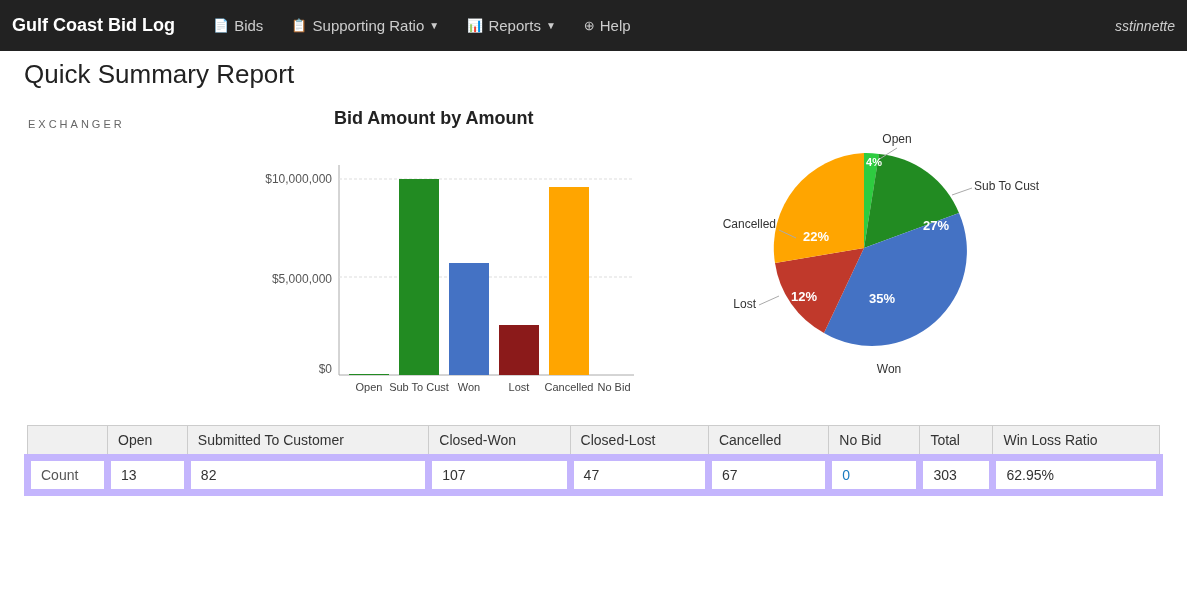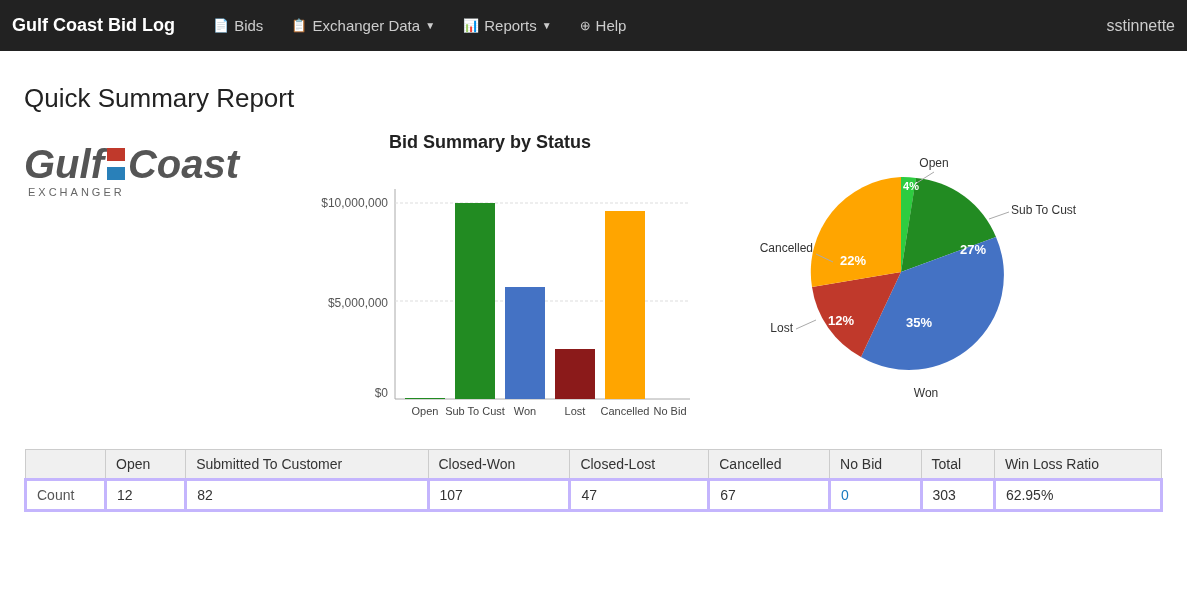--- a/index.html
+++ b/index.html
@@ -26,24 +26,24 @@
       padding: 0 14px;
       height: 51px;
       display: flex;
       align-items: center;
       cursor: pointer;
       font-size: 15px;
       gap: 5px;
     }
     nav .nav-icon { font-size: 13px; }
     nav .spacer { flex: 1; }
-    nav .username { color: #ccc; font-size: 16px; }
-
-    
-    .page { padding: 32px 24px; }
+    nav .username { color: #ccc; font-size: 14px; font-style: italic; }
+
+    
+    .page { padding: 8px 24px; }
     h1 { font-size: 26px; font-weight: normal; margin-bottom: 18px; color: #222; }
 
     
     .charts-row {
       display: flex;
       align-items: flex-start;
       gap: 40px;
       margin-bottom: 20px;
     }
 
@@ -79,40 +79,40 @@
     }
     .summary-table th {
       background: #f0f0f0;
       border: 1px solid #ccc;
       padding: 6px 10px;
       text-align: left;
       font-weight: normal;
       color: #333;
     }
     .summary-table td {
-      border: 3px solid #c4b5fd;
+      border: 7px solid #c4b5fd;
       padding: 6px 10px;
       color: #333;
     }
     .summary-table td.blue { color: #1a7abf; }
     .summary-table tr:nth-child(even) td { background: #fafafa; }
     .summary-table .row-label { font-weight: normal; color: #555; }
   </style>
 </head>
 <body>
 
 <nav>
   <span class="brand">Gulf Coast Bid Log</span>
   <div class="nav-item">
     <span class="nav-icon">📄</span>
     <span>Bids</span>
   </div>
   <div class="nav-item">
     <span class="nav-icon">📋</span>
-    <span>Exchanger Data</span>
+    <span>Supporting Ratio</span>
     <span style="font-size:10px;">▼</span>
   </div>
   <div class="nav-item">
     <span class="nav-icon">📊</span>
     <span>Reports</span>
     <span style="font-size:10px;">▼</span>
   </div>
   <div class="nav-item">
     <span class="nav-icon">⊕</span>
     <span>Help</span>
@@ -120,34 +120,25 @@
   <div class="spacer"></div>
   <span class="username">sstinnette</span>
 </nav>
 
 <div class="page">
   <h1>Quick Summary Report</h1>
 
   <div class="charts-row">
 
     <div class="logo-area" style="margin-top:10px; min-width:140px;">
-      <div style="display:flex; align-items:center; font-size:40px; font-weight:900; font-style:italic; color:#444; line-height:1.1; gap:0px;">
-        <span style="color:#555;">Gulf</span>
-        <span style="display:inline-flex; flex-direction:column; margin:0 3px; width:18px; height:32px;">
-          <span style="background:#c0392b; flex:1; display:block; width:18px;"></span>
-          <span style="background:#fff; flex:0.4; display:block; width:18px;"></span>
-          <span style="background:#2980b9; flex:1; display:block; width:18px;"></span>
-        </span>
-        <span style="color:#555;">Coast</span>
-      </div>
       <div style="font-size:11px; letter-spacing:3px; color:#666; text-transform:uppercase; margin-top:0; margin-left:4px;">Exchanger</div>
     </div>
 
     <div class="bar-chart-wrap">
-      <div class="chart-title">Bid Summary by Status</div>
+      <div class="chart-title">Bid Amount by Amount</div>
       <svg class="bar-chart-svg" width="420" height="270" viewBox="0 0 420 270">
 
         <text x="108" y="48" text-anchor="end" font-size="12" fill="#555">$10,000,000</text>
         <text x="108" y="148" text-anchor="end" font-size="12" fill="#555">$5,000,000</text>
         <text x="108" y="238" text-anchor="end" font-size="12" fill="#555">$0</text>
 
         <line x1="115" y1="30" x2="115" y2="240" stroke="#aaa" stroke-width="1"></line>
 
         <line x1="115" y1="240" x2="410" y2="240" stroke="#aaa" stroke-width="1"></line>
 
@@ -219,21 +210,21 @@
         <th>Closed-Lost</th>
         <th>Cancelled</th>
         <th>No Bid</th>
         <th>Total</th>
         <th>Win Loss Ratio</th>
       </tr>
     </thead>
     <tbody>
       <tr>
         <td class="row-label">Count</td>
-        <td>12</td>
+        <td>13</td>
         <td>82</td>
         <td>107</td>
         <td>47</td>
         <td>67</td>
         <td class="blue">0</td>
         <td>303</td>
         <td>62.95%</td>
       </tr>
     </tbody>
   </table>

